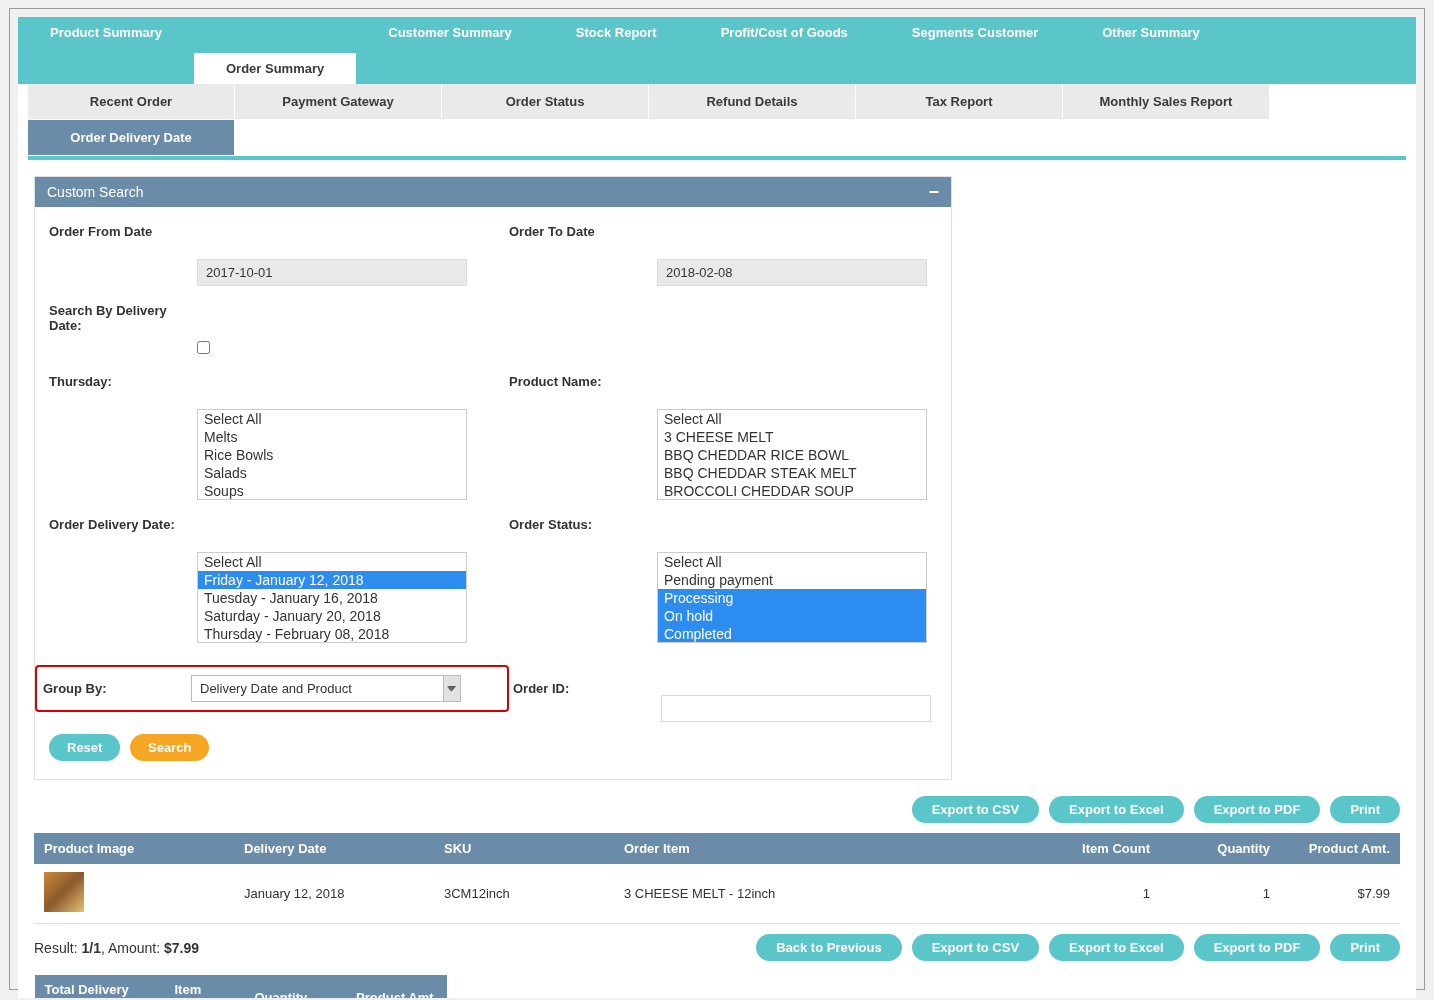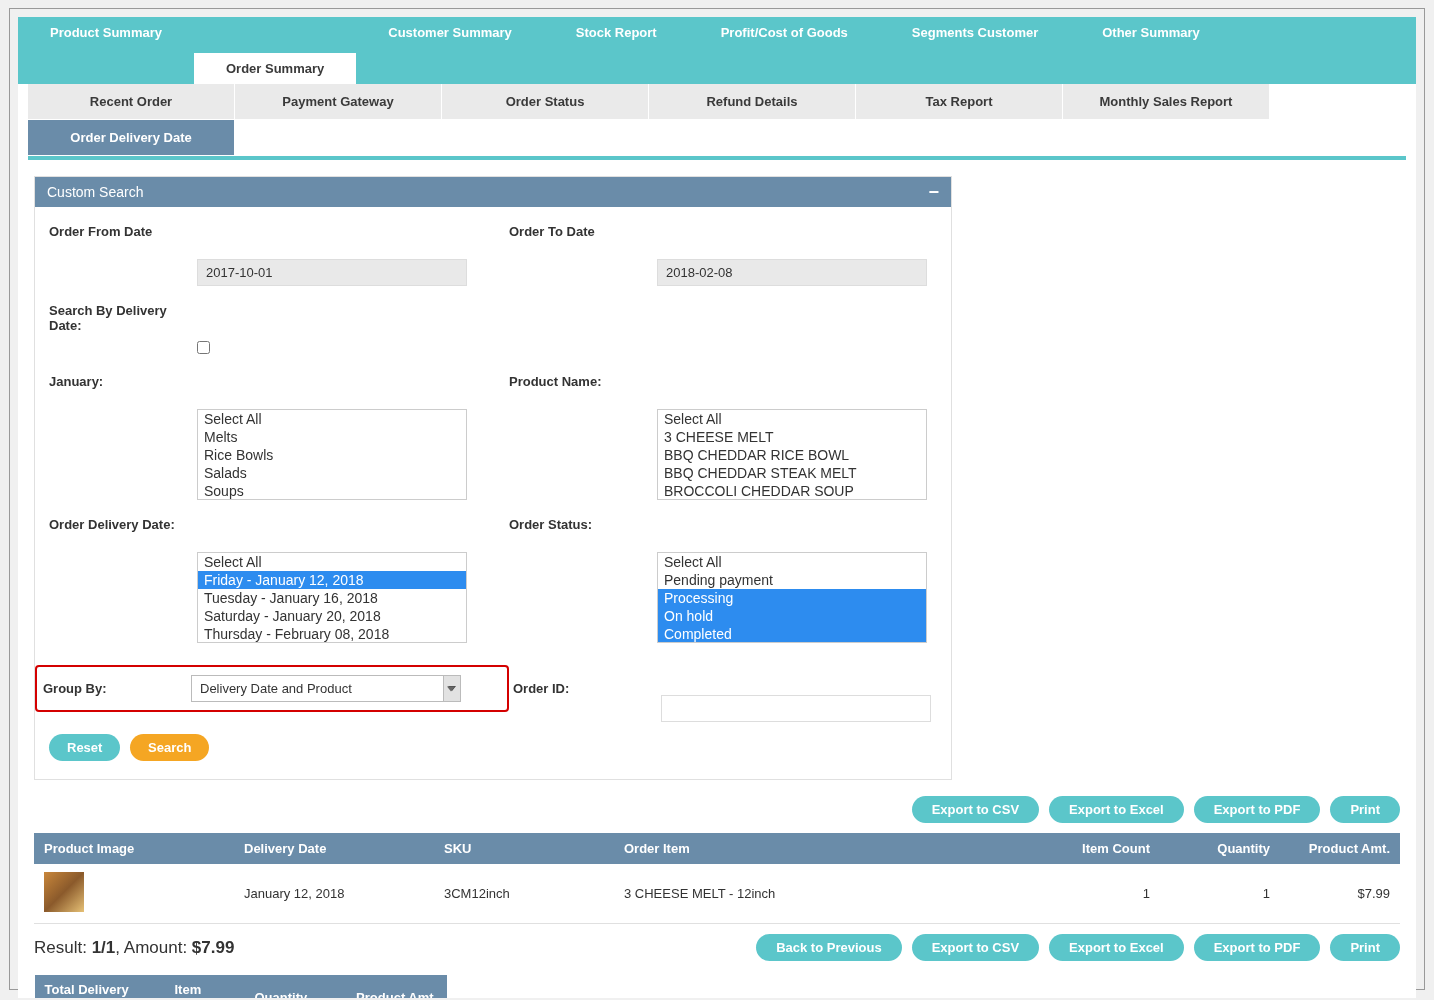--- a/index.html
+++ b/index.html
@@ -60,21 +60,21 @@
 
 
 .results-table { width: calc(100% - 12px); margin: 0 6px; border-collapse: collapse; }
 .results-table th { background: #6a8ca9; color: #fff; padding: 8px 10px; font-size: 13px; text-align: left; }
 .results-table th.right, .results-table td.right { text-align: right; }
 .results-table td { padding: 8px 10px; font-size: 13px; border-bottom: 1px solid #e0e0e0; vertical-align: middle; }
 .product-thumb { width: 40px; height: 40px; background: linear-gradient(135deg, #c9873b, #8b5a2b, #e6c176); display: inline-block; }
 
 
 .result-summary-row { display: flex; justify-content: space-between; align-items: center; padding: 10px 6px; }
-.result-text { font-size: 17px; text-align: center; }
+.result-text { font-size: 14px; text-align: center; }
 .result-text .bold { font-weight: bold; }
 
 
 .summary-table { margin: 4px 6px 10px 6px; border-collapse: collapse; }
 .summary-table th { background: #6a8ca9; color: #fff; padding: 7px 10px; font-size: 13px; text-align: left; }
 .summary-table td { padding: 10px 10px; font-size: 13px; border: 1px solid #e0e0e0; text-align: right; }
 .summary-table th.right, .summary-table td.right { text-align: right; }
 
 .bottom-bar { height: 6px; background: #5bc6ca; margin: 4px 6px 0 6px; }
 </style>
@@ -133,21 +133,21 @@
             <div class="form-cell left">
               <div class="form-label" style="width:148px;">Search By Delivery Date:</div>
               <div class="form-control-wrap">
                 <input type="checkbox" class="checkbox-input" style="">
               </div>
             </div>
           </div>
 
           <div class="form-row">
             <div class="form-cell left">
-              <div class="form-label">January:</div>
+              <div class="form-label">Thursday:</div>
               <div class="form-control-wrap">
                 <div class="listbox" id="category-listbox">
                       <div class="listbox-item">Select All</div>
                       <div class="listbox-item">Melts</div>
                       <div class="listbox-item">Rice Bowls</div>
                       <div class="listbox-item">Salads</div>
                       <div class="listbox-item">Soups</div>
                     </div>
               </div>
             </div>

